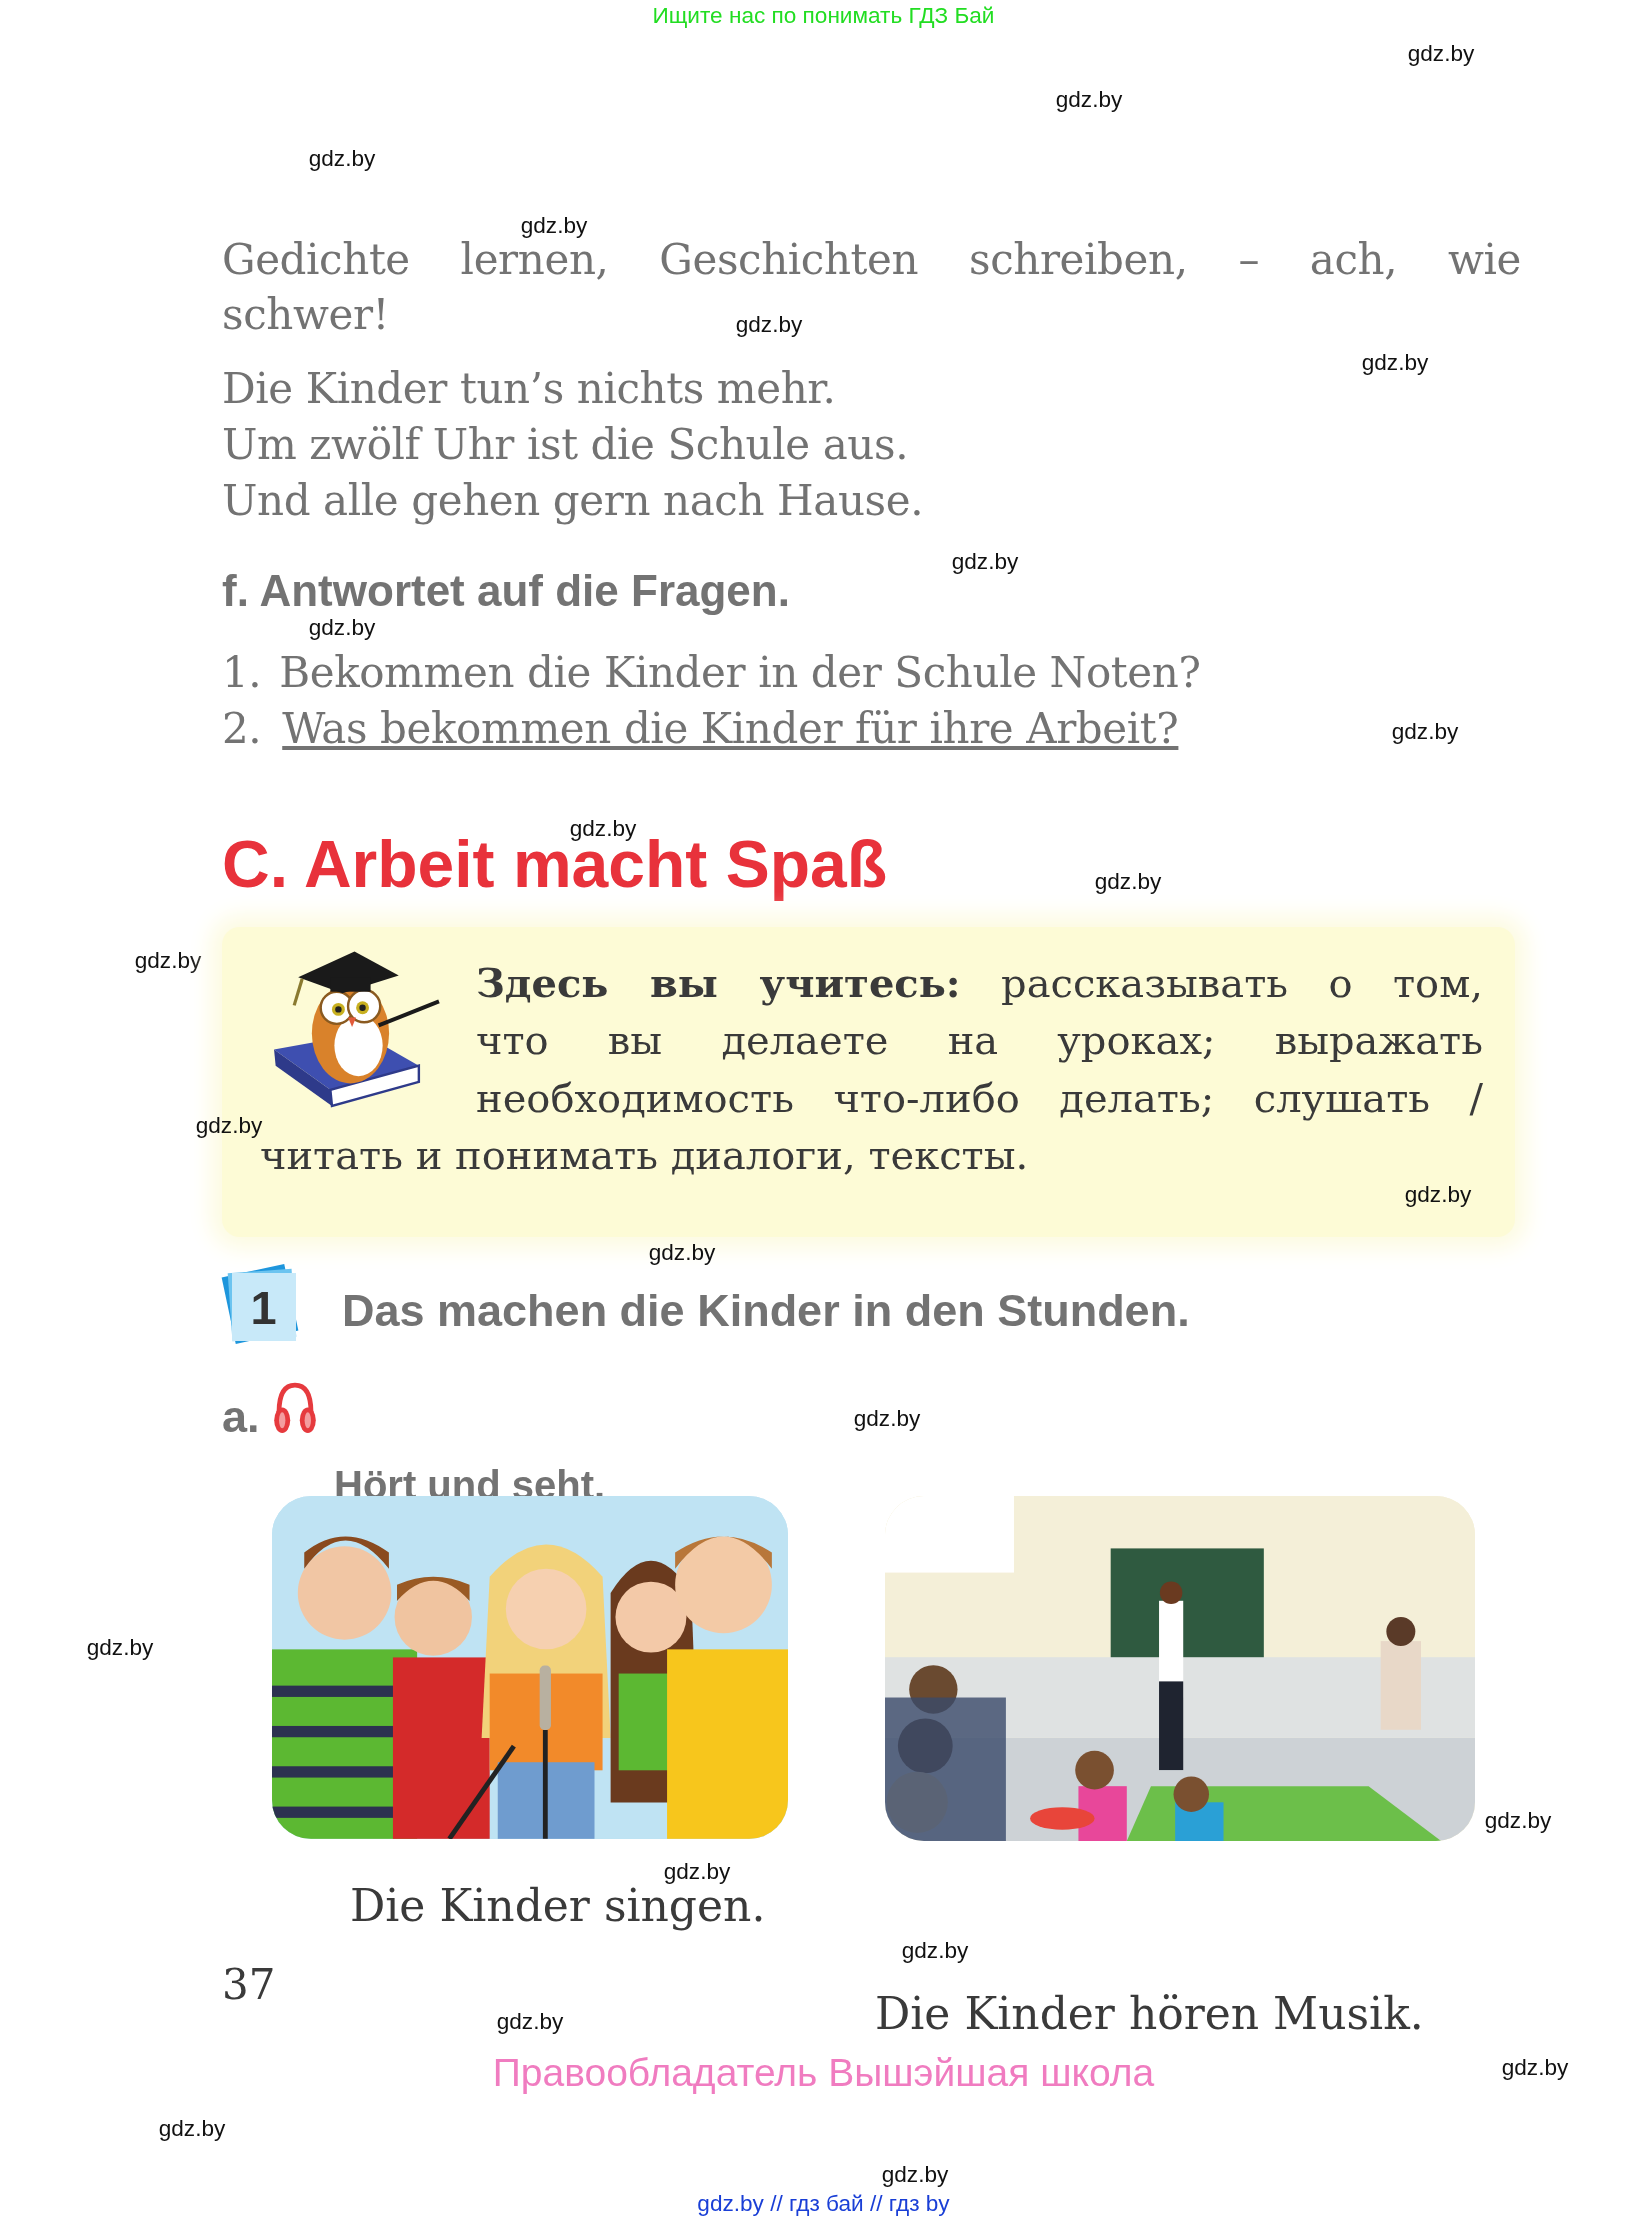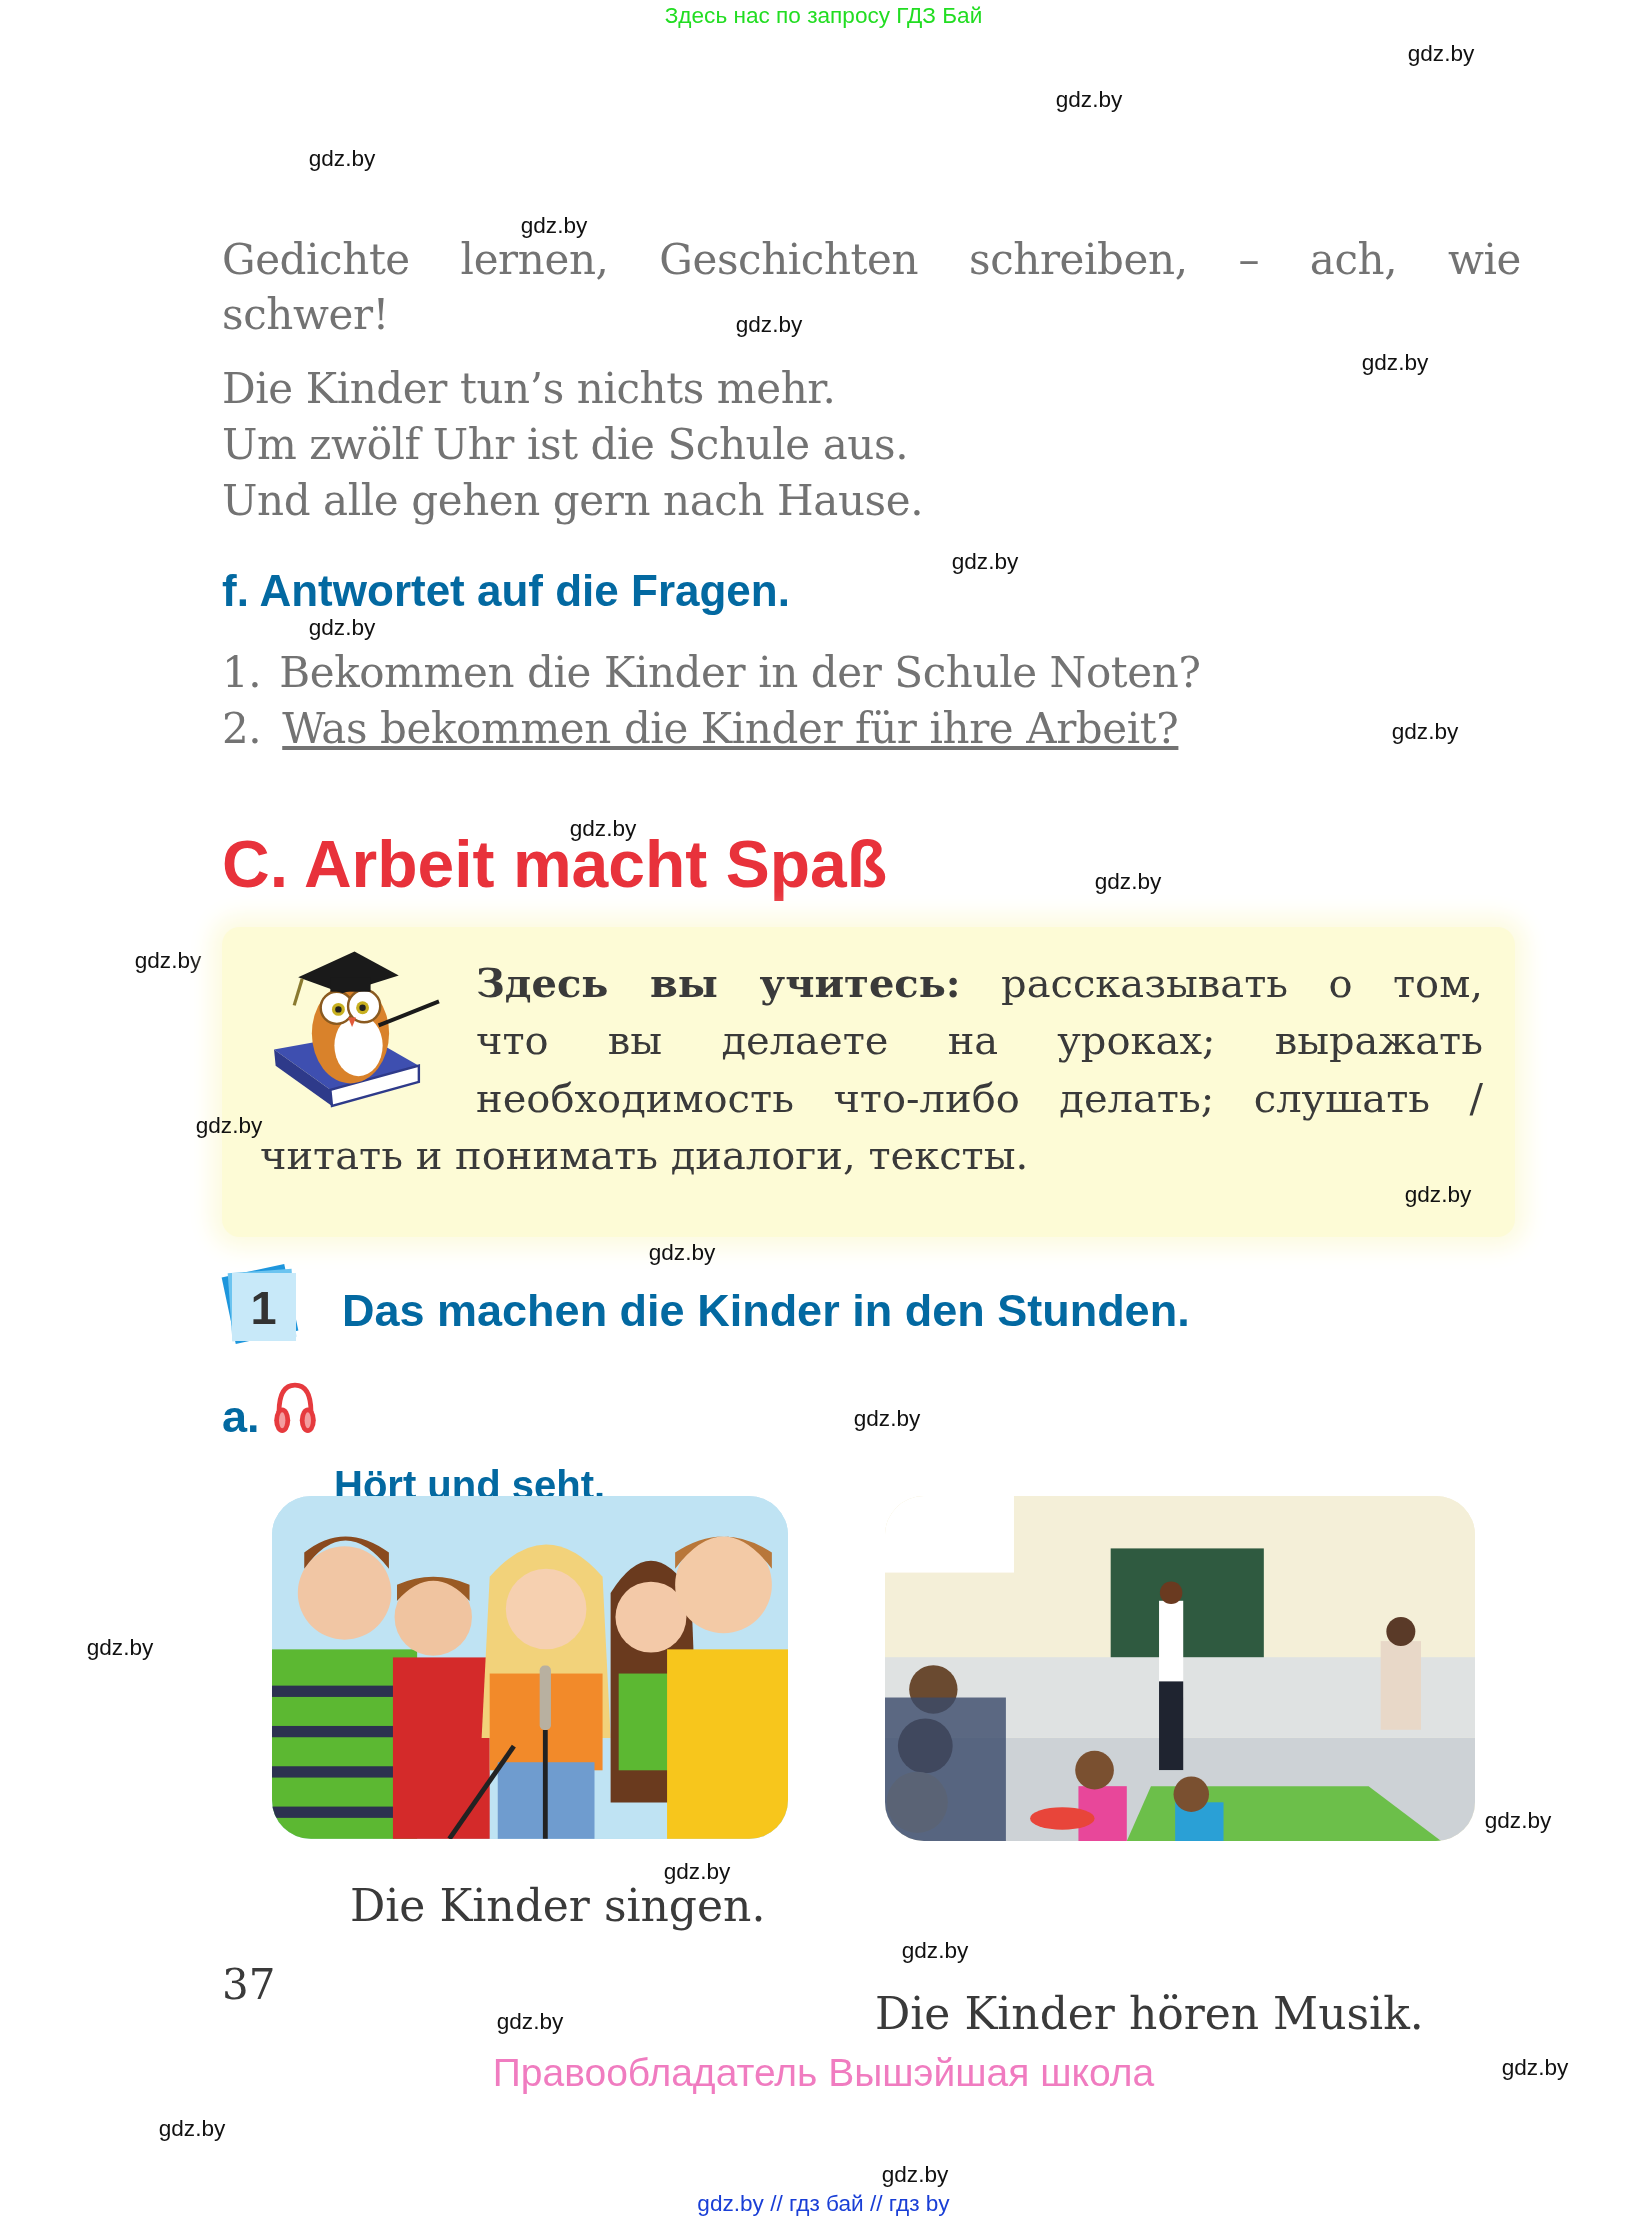--- a/index.html
+++ b/index.html
@@ -2,39 +2,39 @@
 <html style="font-size:13px"><head>
 <meta charset="utf-8">
 <style>
   html, body { margin:0; padding:0; background:#ffffff; }
   body { width:1647px; height:2216px; position:relative; overflow:hidden; font-family:"DejaVu Serif", serif; color:#333333; }
   .abs { position:absolute; }
   .wm { position:absolute; font-family:"Liberation Sans", sans-serif; font-size:22.6px; color:#111111; transform:translate(-50%,-50%); white-space:nowrap; }
   .top-banner { position:absolute; left:0; width:1647px; top:3.2px; text-align:center; font-family:"Liberation Sans", sans-serif; font-size:22.6px; color:#22dd22; }
   .serif-line { position:absolute; left:222px; font-family:"DejaVu Serif", serif; font-size:42px; color:#737373; white-space:nowrap; letter-spacing:-0.4px; }
   .justify { width:1299px; text-align:justify; text-align-last:justify; }
-  .sans-bold { position:absolute; font-family:"Liberation Sans", sans-serif; font-weight:bold; color:#0369a1; white-space:nowrap;text-align:center; }
+  .sans-bold { position:absolute; font-family:"Liberation Sans", sans-serif; font-weight:bold; color:#737373; white-space:nowrap;text-align:center; }
   .section-title { position:absolute; left:222px; top:826px; font-family:"Liberation Sans", sans-serif; font-weight:bold; font-size:66px; color:#e8323b; white-space:nowrap; }
   .infobox { position:absolute; left:222px; top:927px; width:1293px; height:310px; background:#fdfbd6; border-radius:17.7px; box-shadow:0 0 22.6px 11.3px #fdfbe2; }
   .info-text { position:absolute; font-family:"DejaVu Serif", serif; font-size:40px; color:#3a3a3a; white-space:nowrap; }
   .info-justify { left:476px; width:1007px; text-align:justify; text-align-last:justify; }
   .badge-wrap { position:absolute; left:222px; top:1265px; width:81px; height:81px; }
   .badge-back { position:absolute; left:6.4px; top:4.8px; width:64px; height:68px; background:#1e96dc; transform:rotate(-12deg); }
   .badge-mid { position:absolute; left:8px; top:6.4px; width:64px; height:68px; background:#6cc4f0; transform:rotate(-4deg); }
   .badge-front { position:absolute; left:9.7px; top:8px; width:64px; height:68px; background:#c8e9f9; display:flex; align-items:center; justify-content:center; font-family:"Liberation Sans", sans-serif; font-weight:bold; font-size:47px; color:#333333; }
   .photo { position:absolute; border-radius:39px; overflow:hidden; }
   .caption { position:absolute; font-family:"DejaVu Serif", serif; font-size:44px; color:#3a3a3a; white-space:nowrap; }
   .page-num { position:absolute; left:222px; top:1960px; font-family:"DejaVu Serif", serif; font-size:42px; color:#3a3a3a; }
   .copyright { position:absolute; left:0; width:1647px; top:2051px; text-align:center; font-family:"Liberation Sans", sans-serif; font-size:39px; color:#f07cc0; }
   .footer-links { position:absolute; left:0; width:1647px; top:2204px; transform:translateY(-50%); text-align:center; font-family:"Liberation Sans", sans-serif; font-size:22.6px; color:#1a3fd6; }
 </style>
 </head>
 <body>
 
-<div class="top-banner">Здесь нас по запросу ГДЗ Бай</div>
+<div class="top-banner">Ищите нас по понимать ГДЗ Бай</div>
 
 <div class="wm" style="left:1441px;top:54px;">gdz.by</div>
 <div class="wm" style="left:1089px;top:100px;">gdz.by</div>
 <div class="wm" style="left:342px;top:159px;">gdz.by</div>
 <div class="wm" style="left:554px;top:226px;">gdz.by</div>
 <div class="wm" style="left:769px;top:325px;">gdz.by</div>
 <div class="wm" style="left:1395px;top:363px;">gdz.by</div>
 <div class="wm" style="left:985px;top:562px;">gdz.by</div>
 <div class="wm" style="left:342px;top:628px;">gdz.by</div>
 <div class="wm" style="left:1425px;top:732px;">gdz.by</div>

